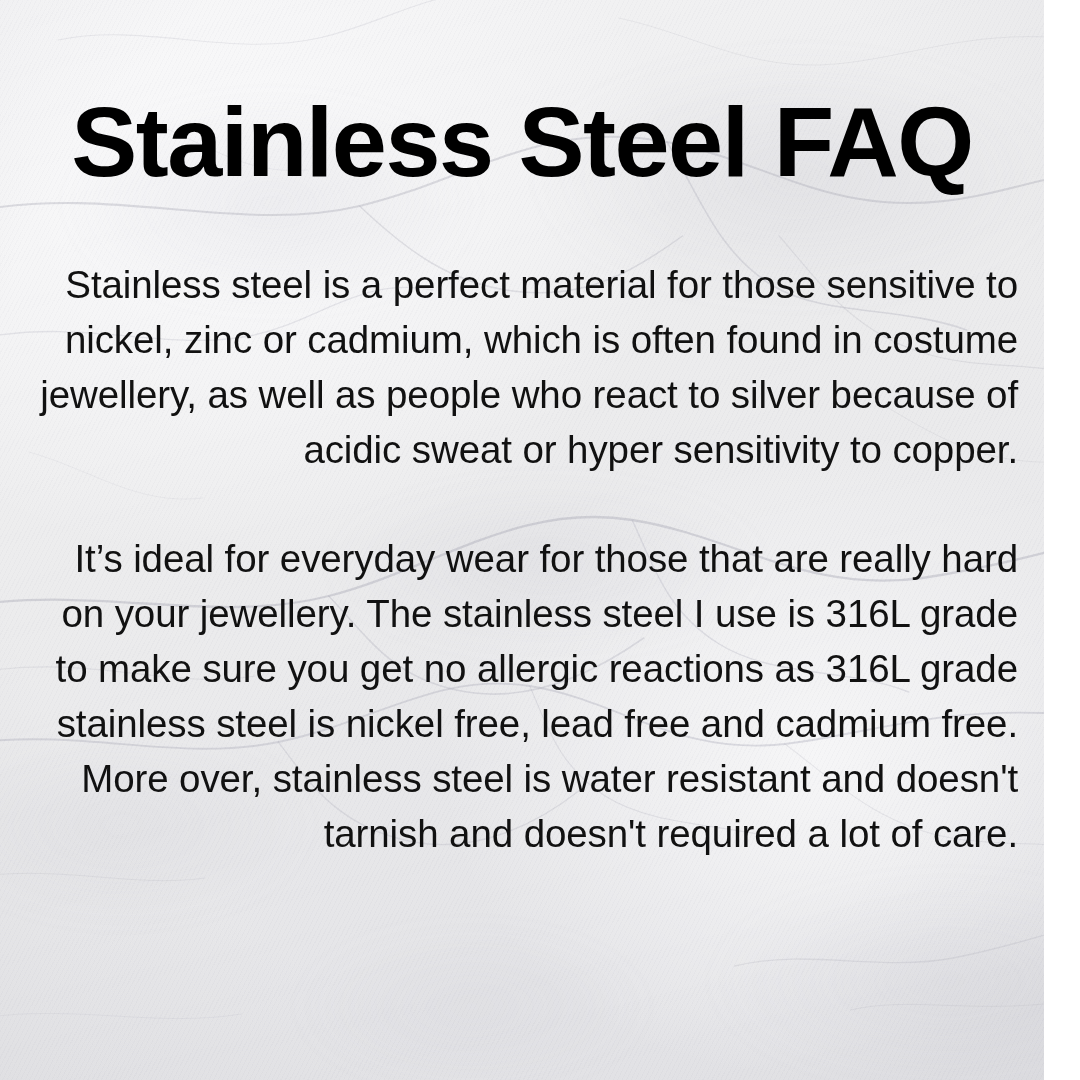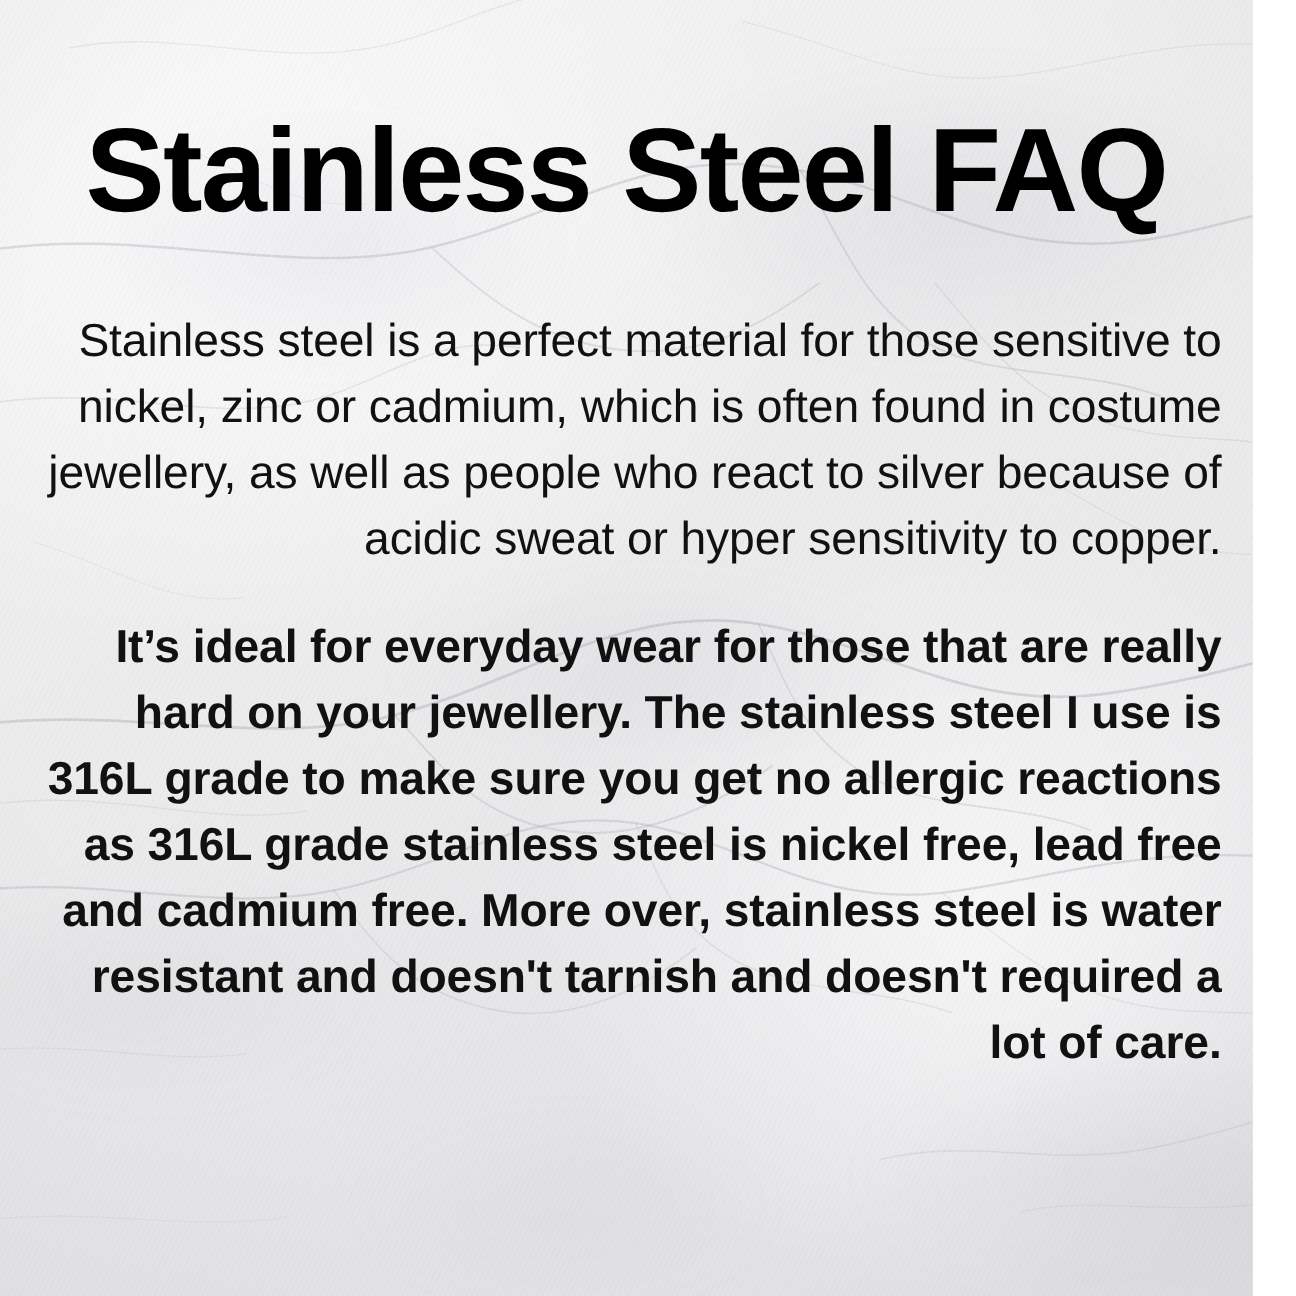--- a/index.html
+++ b/index.html
@@ -99,21 +99,21 @@
     margin-top: 66px;
     text-align: right;
     color: #111111;
     font-size: 38.5px;
     line-height: 55px;
     font-weight: 400;
     letter-spacing: -0.1px;
   }
 
   #body p { margin: 0; padding: 0; }
-  #body p.spaced { margin-top: 35px; font-weight: bold; }
+  #body p.spaced { margin-top: 54px; }
 </style>
 </head>
 <body>
 
 <div id="card">
 
   <div class="marble-base"></div>
   <div class="marble-cloud"></div>
 
   <div class="veins">

